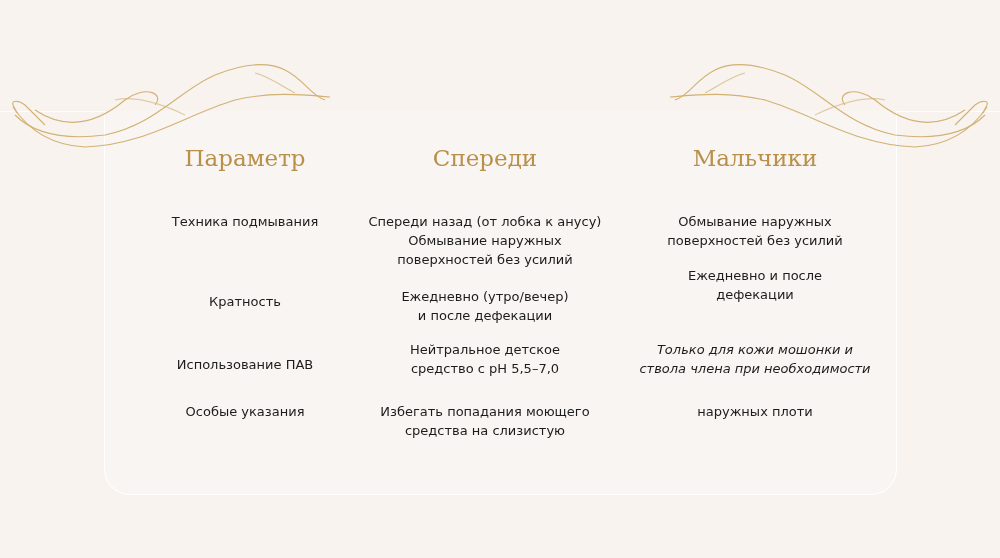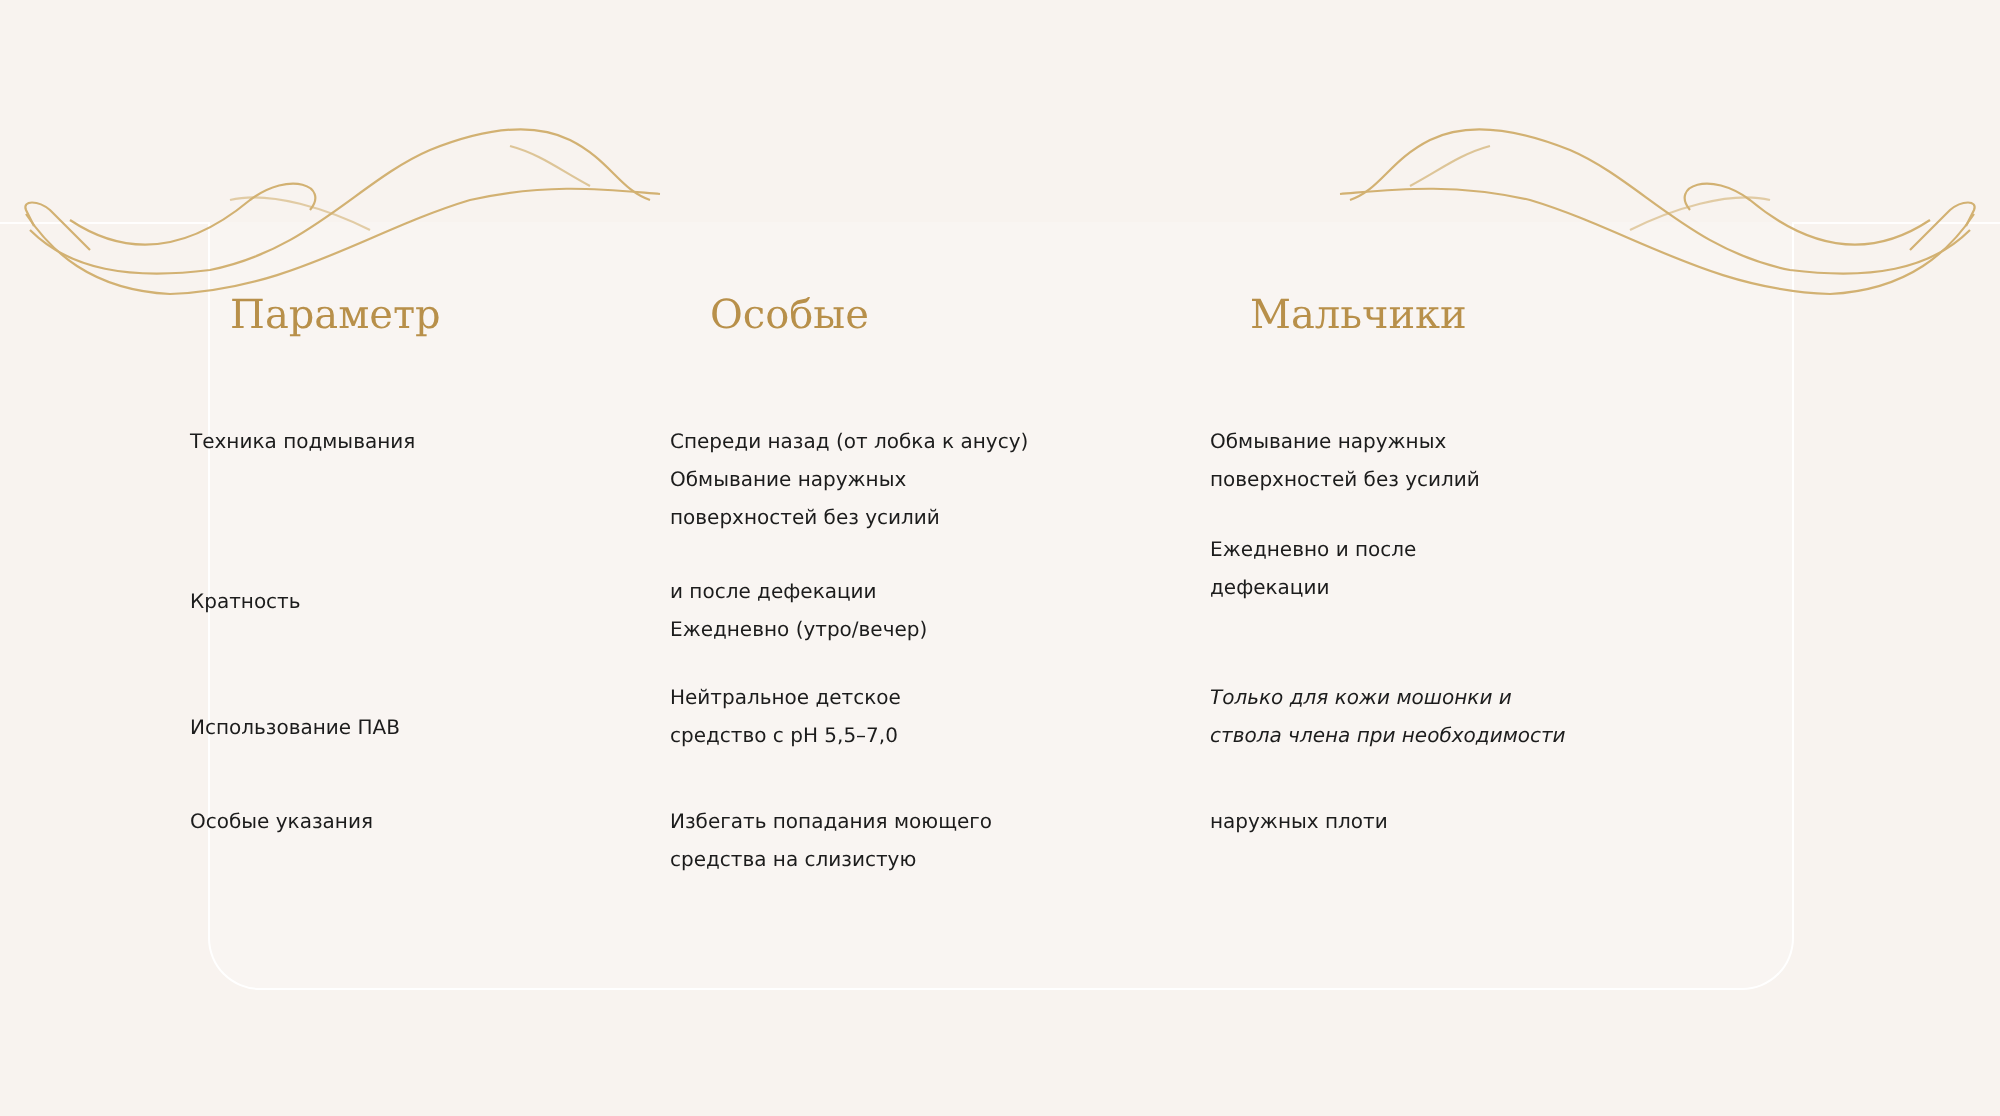--- a/index.html
+++ b/index.html
@@ -16,26 +16,26 @@
   .card {
     position:absolute; left:104px; top:111px; width:791px; height:383px;
     border:1.5px solid #ffffff; border-top:none;
     border-radius:0 0 26px 26px;
     background:#f9f5f2;
   }
   .hands { position:absolute; top:55px; pointer-events:none; }
   .hands.left { left:5px; }
   .hands.right { left:655px; }
   .col-head {
-    position:absolute; top:145px; width:260px; text-align:left;
-    font-family:"DejaVu Serif", serif; font-size:20px; color:#b8904a;
+    position:absolute; top:145px; width:260px; text-align:center;
+    font-family:"DejaVu Serif", serif; font-size:23px; color:#b8904a;
   }
   .cell {
-    position:absolute; width:300px; 
-    font-size:10px; line-height:19px; color:#1c1c1c;
+    position:absolute; width:300px; text-align:center;
+    font-size:13px; line-height:19px; color:#1c1c1c;
   }
   .c1 { left:95px; width:300px; }
   .c2 { left:335px; }
   .c3 { left:605px; }
 </style>
 </head>
 <body>
 
 <div class="hline"></div>
 <div class="card"></div>
@@ -52,38 +52,38 @@
 <svg class="hands right" width="340" height="100" viewBox="0 0 340 100" fill="none" stroke="#d2b172" stroke-width="1.1">
   <path d="M332 52 C320 70 300 90 260 92 C200 90 160 60 110 45 C70 36 40 40 15 42"></path>
   <path d="M330 60 C310 80 280 85 240 80 C190 70 165 35 130 20 C105 10 80 5 60 15 C40 25 35 40 20 45"></path>
   <path d="M328 58 L332 50 C334 45 326 45 320 50 L300 70"></path>
   <path d="M310 55 C280 75 250 70 220 45 C200 30 180 38 190 50"></path>
   <path d="M230 45 C210 40 180 50 160 60" stroke-opacity="0.6"></path>
   <path d="M90 18 C75 22 65 30 50 38" stroke-opacity="0.7"></path>
 </svg>
 
 <div class="col-head" style="left:115px;">Параметр</div>
-<div class="col-head" style="left:355px;">Особые</div>
+<div class="col-head" style="left:355px;">Спереди</div>
 <div class="col-head" style="left:625px;">Мальчики</div>
 
 <div class="cell c1" style="top:212px;"><span>Техника подмывания</span></div>
 <div class="cell c2" style="top:212px;">
   <div>Спереди назад (от лобка к анусу)</div>
     <div>Обмывание наружных</div>
     <div>поверхностей без усилий</div>
 </div>
 <div class="cell c3" style="top:212px;">
   <div>Обмывание наружных</div>
     <div>поверхностей без усилий</div>
 </div>
 
 <div class="cell c1" style="top:275px;margin-top:17px;"><span>Кратность</span></div>
 <div class="cell c2" style="top:287px;">
-  <div>и после дефекации</div>
-    <div>Ежедневно (утро/вечер)</div>
+  <div>Ежедневно (утро/вечер)</div>
+    <div>и после дефекации</div>
 </div>
 <div class="cell c3" style="top:266px;">
   <div>Ежедневно и после</div>
     <div>дефекации</div>
 </div>
 
 <div class="cell c1" style="top:340px;margin-top:15px;"><span>Использование ПАВ</span></div>
 <div class="cell c2" style="top:340px;">
   <div>Нейтральное детское</div>
     <div>средство с pH 5,5–7,0</div>

